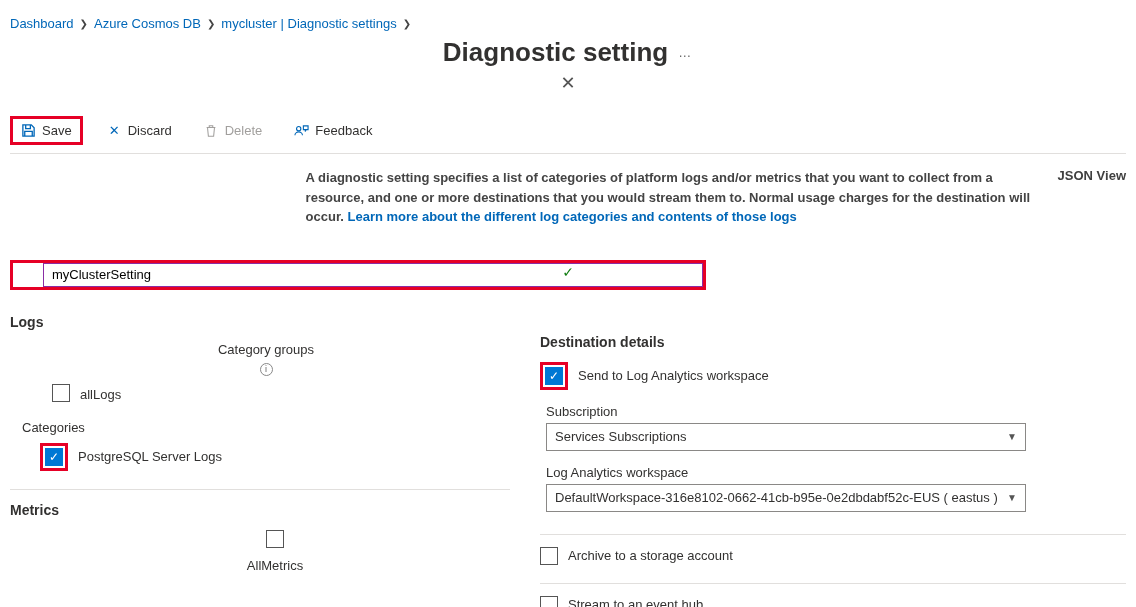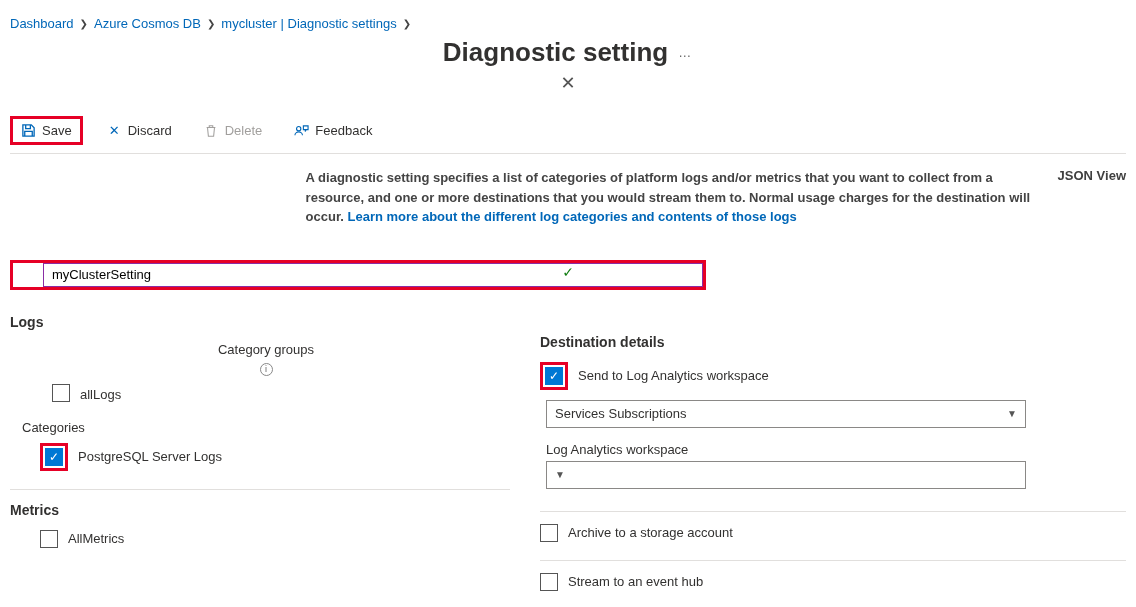--- a/index.html
+++ b/index.html
@@ -129,41 +129,43 @@
       </div>
       <div class="sub-head" style="margin-left:12px;">Categories</div>
       <div class="chk-row" style="margin-left:30px;">
         <span class="chk-hl hl-red">
           <span class="chk checked">✓</span>
         </span>
         <span>PostgreSQL Server Logs</span>
       </div>
       <div class="hr"></div>
       <div class="sec-head">Metrics</div>
-      <div class="chk-row" style="margin-left:30px;">
+      <div class="chk-row" style="margin-left:30px;flex-direction:column;">
         <span class="chk"></span>
         <span>AllMetrics</span>
       </div>
     </div>
 
     <div class="col-right">
       <div class="sec-head">Destination details</div>
       <div class="chk-row no-indent" style="margin-bottom:10px;">
         <span class="chk-hl hl-red">
           <span class="chk checked">✓</span>
         </span>
         <span>Send to Log Analytics workspace</span>
       </div>
       <div class="dest-sub">
+        <div class="field-label">Subscription</div>
         <div class="select">
           <span>Services Subscriptions</span>
           <span class="caret">▼</span>
         </div>
         <div class="field-label">Log Analytics workspace</div>
         <div class="select">
+          <span>DefaultWorkspace-316e8102-0662-41cb-b95e-0e2dbdabf52c-EUS ( eastus )</span>
           <span class="caret">▼</span>
         </div>
       </div>
       <div class="hr" style="margin-top:22px;"></div>
       <div class="chk-row no-indent">
         <span class="chk"></span>
         <span>Archive to a storage account</span>
       </div>
       <div class="hr"></div>
       <div class="chk-row no-indent">

